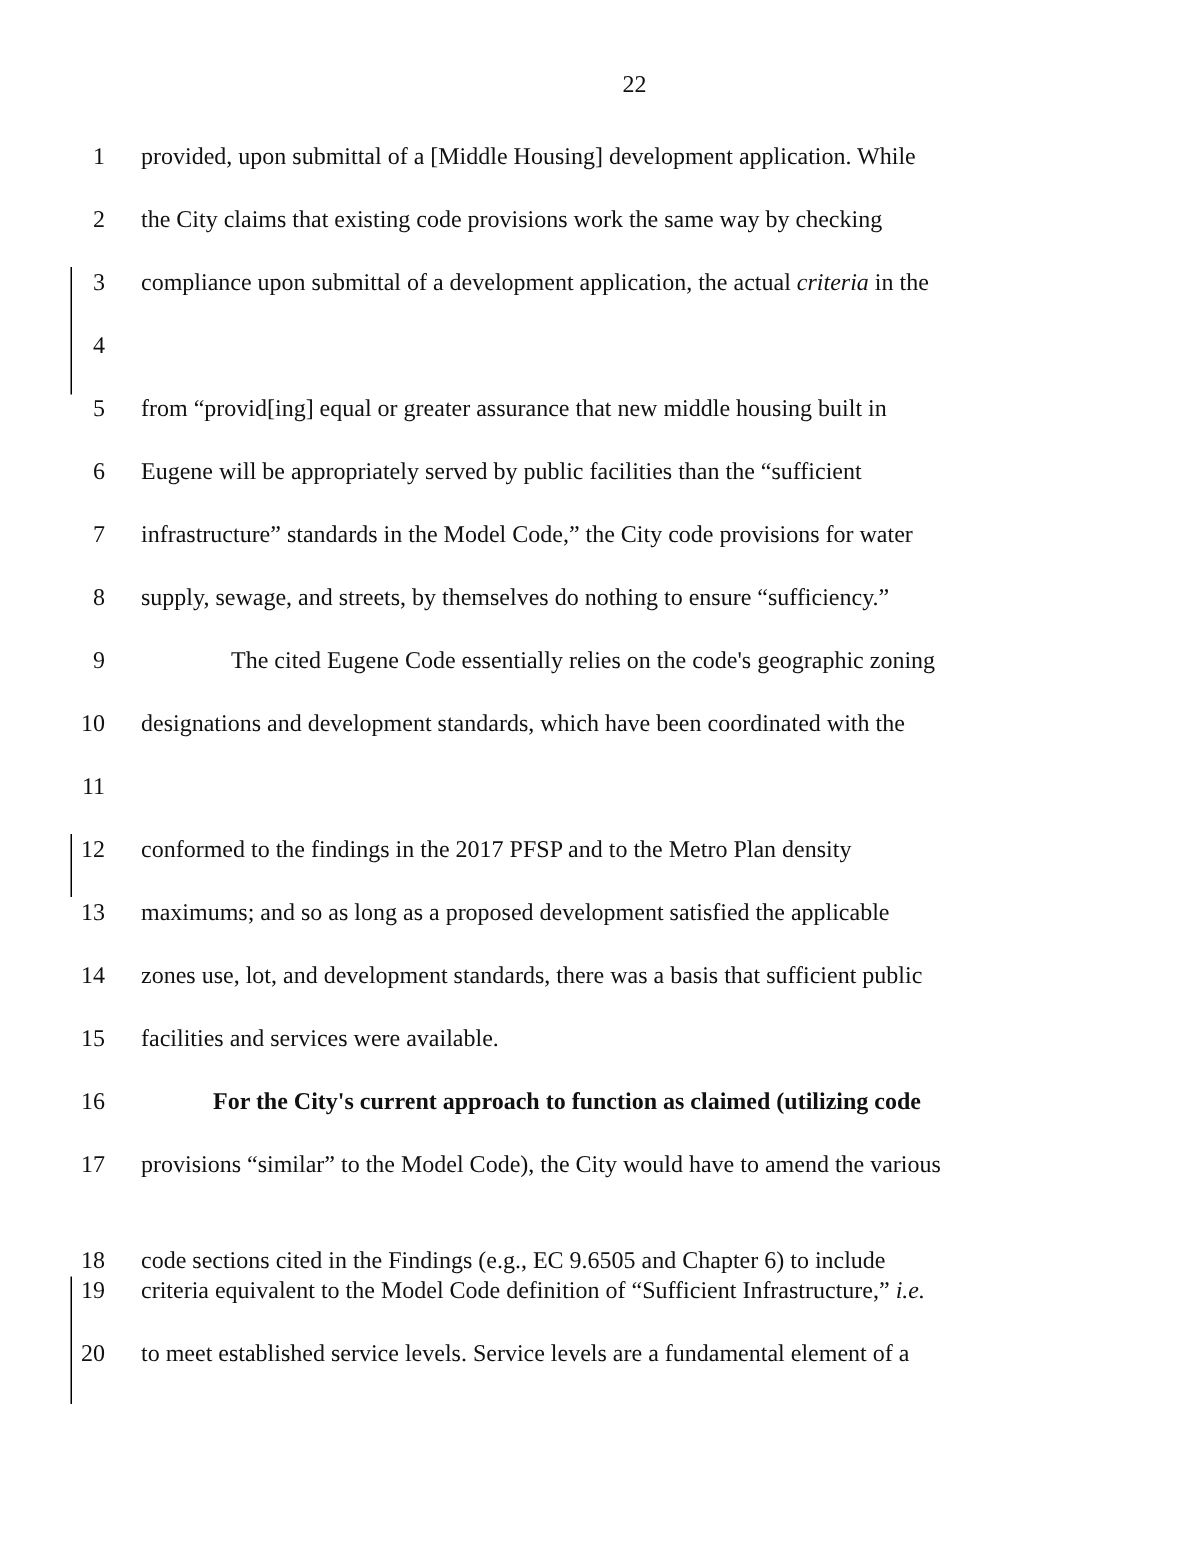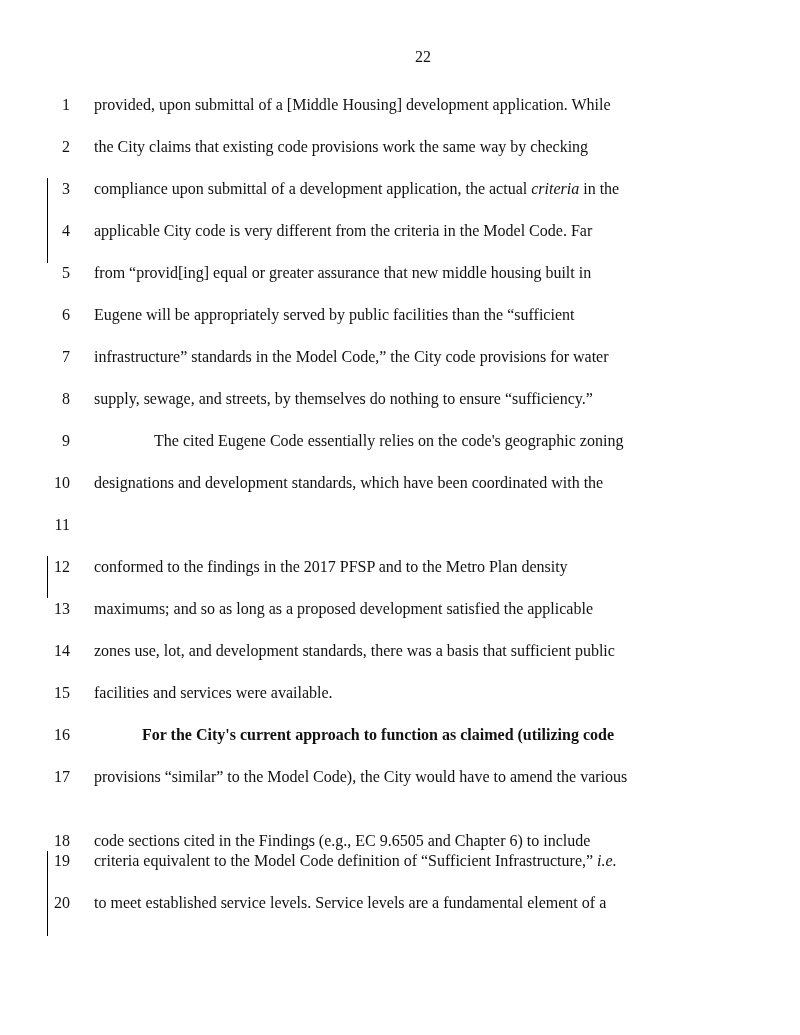--- a/index.html
+++ b/index.html
@@ -32,21 +32,20 @@
   <div class="line" style="top:137px;">
     <span class="ln">2</span>
     <span class="txt">the City claims that existing code provisions work the same way by checking</span>
   </div>
   <div class="line" style="top:179px;">
     <span class="ln">3</span>
     <span class="txt"><span>compliance upon submittal of a development application, the actual </span><i>criteria</i><span> in the</span></span>
   </div>
   <div class="line" style="top:221px;">
     <span class="ln">4</span>
-    <span class="txt">applicable City code is very different from the criteria in the Model Code.  Far</span>
   </div>
   <div class="line" style="top:263px;">
     <span class="ln">5</span>
     <span class="txt">from “provid[ing] equal or greater assurance that new middle housing built in</span>
   </div>
   <div class="line" style="top:305px;">
     <span class="ln">6</span>
     <span class="txt">Eugene will be appropriately served by public facilities than the “sufficient</span>
   </div>
   <div class="line" style="top:347px;">

